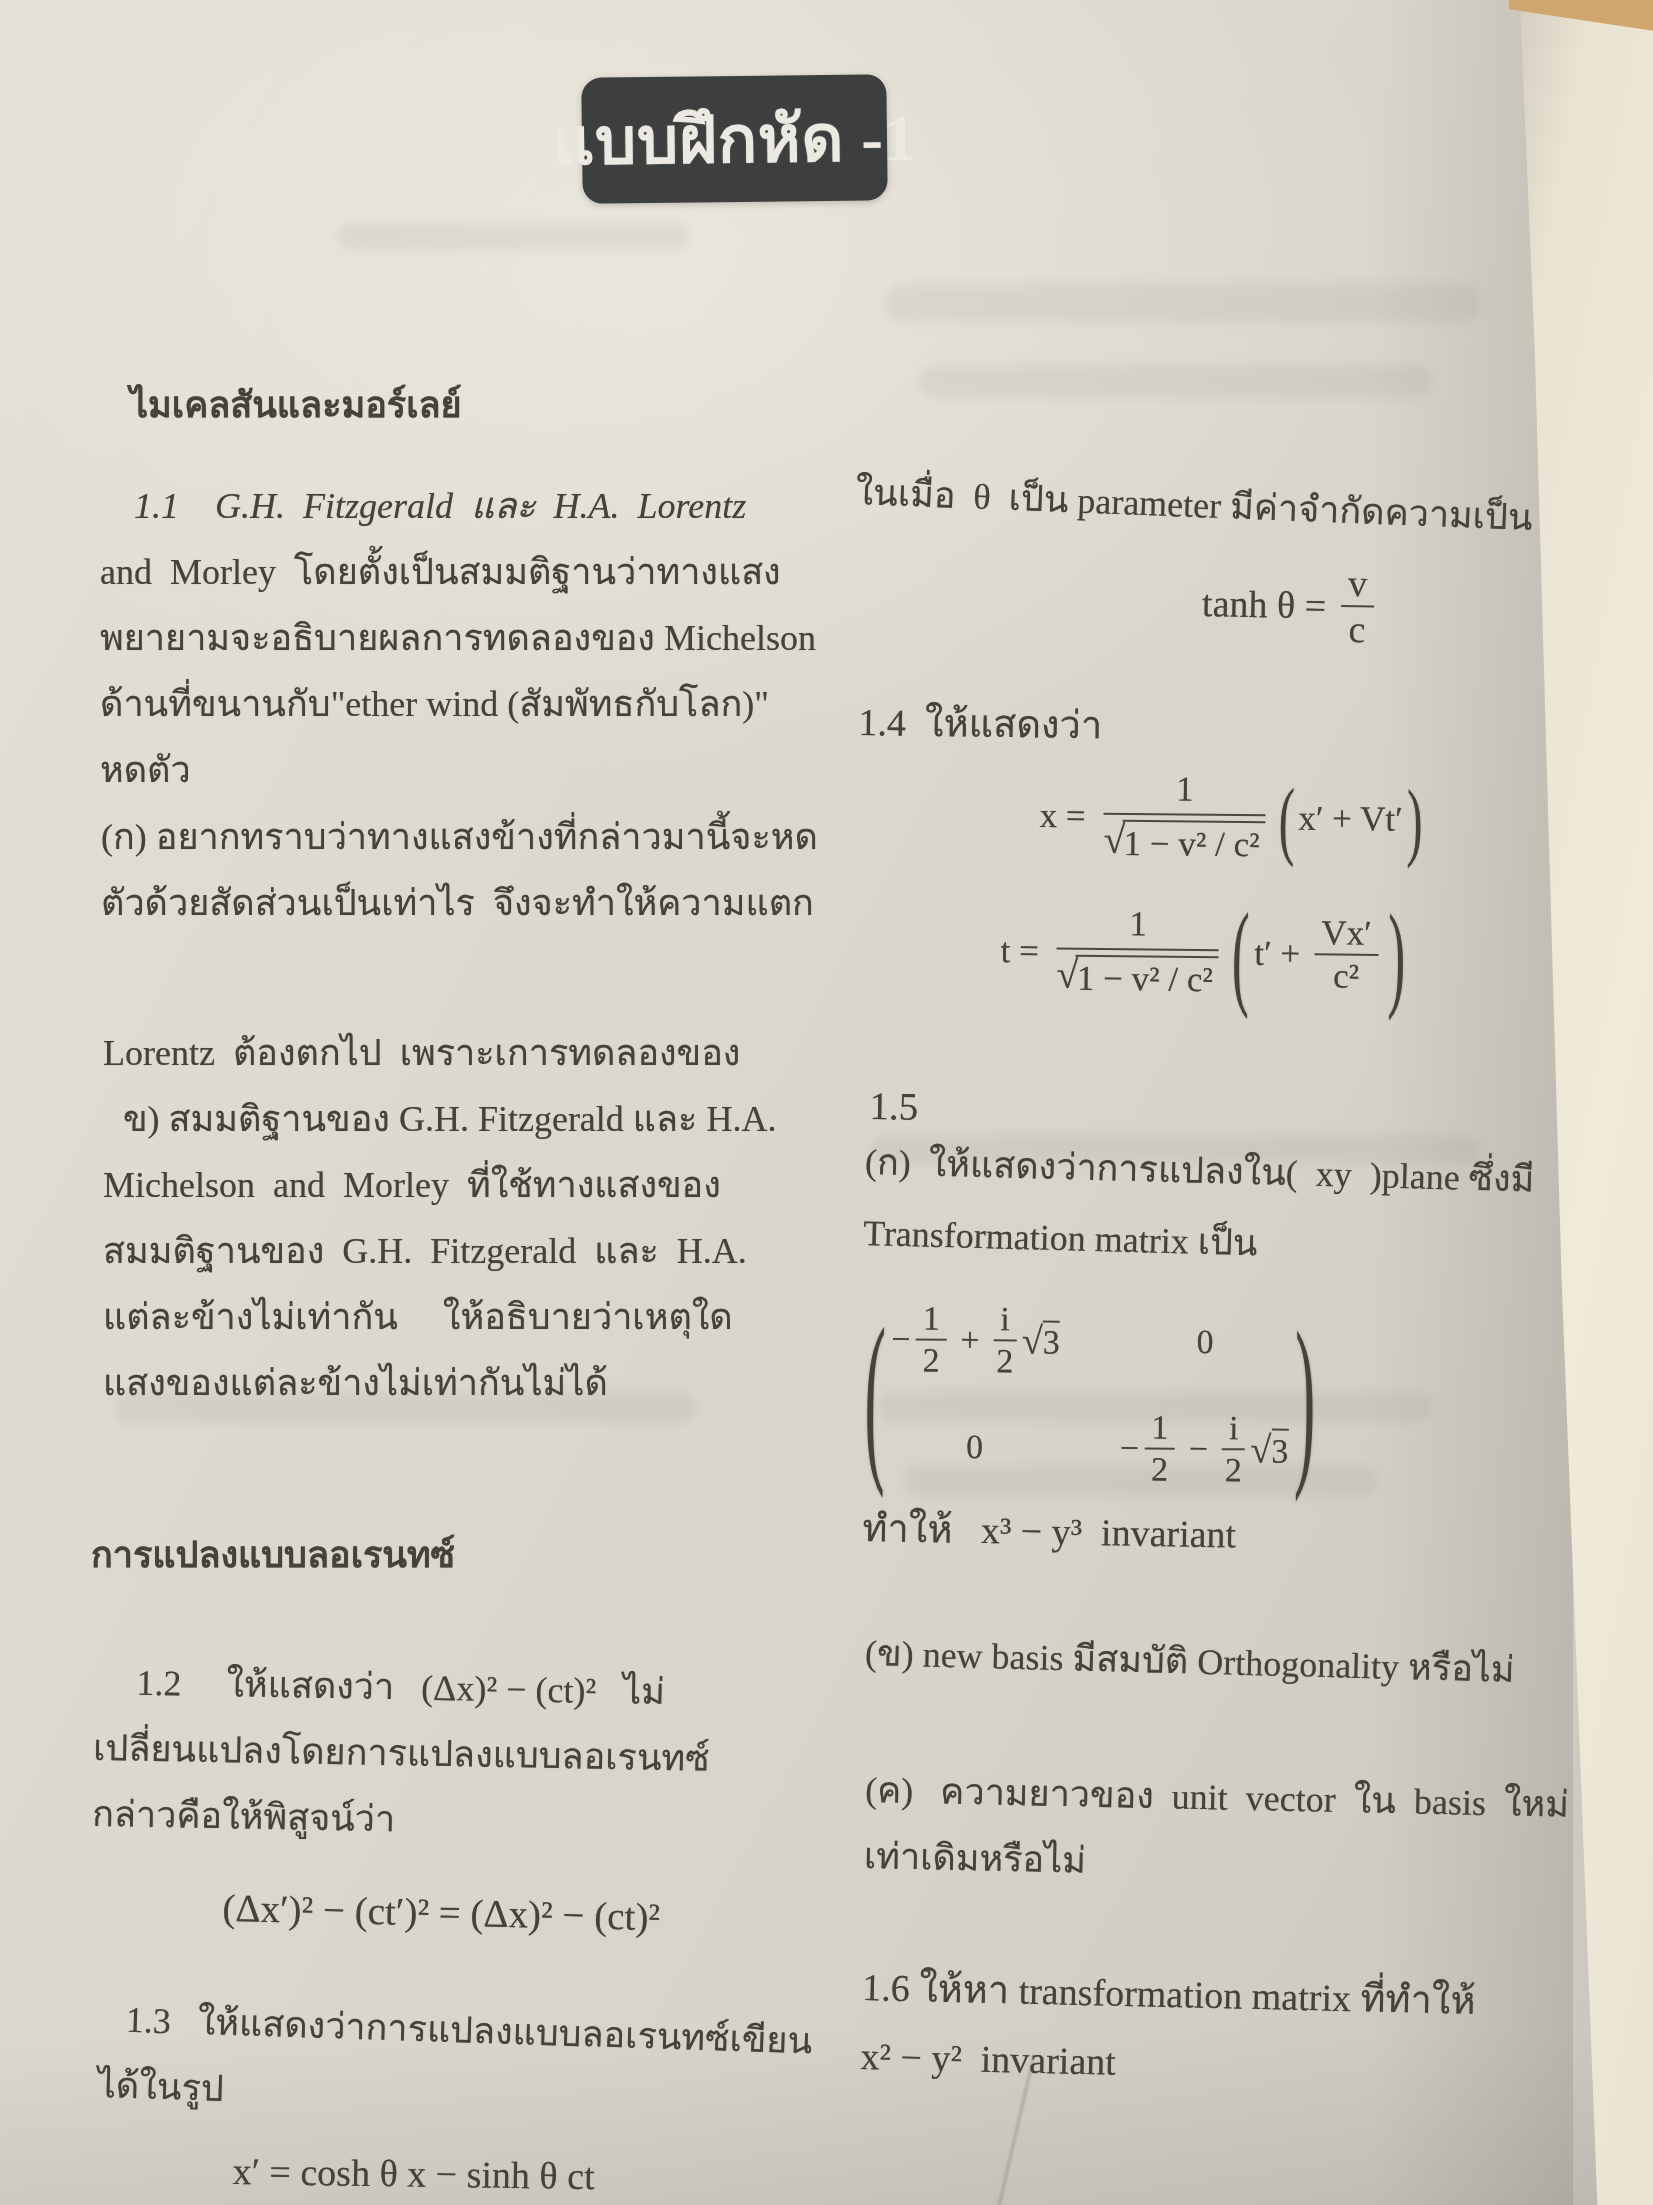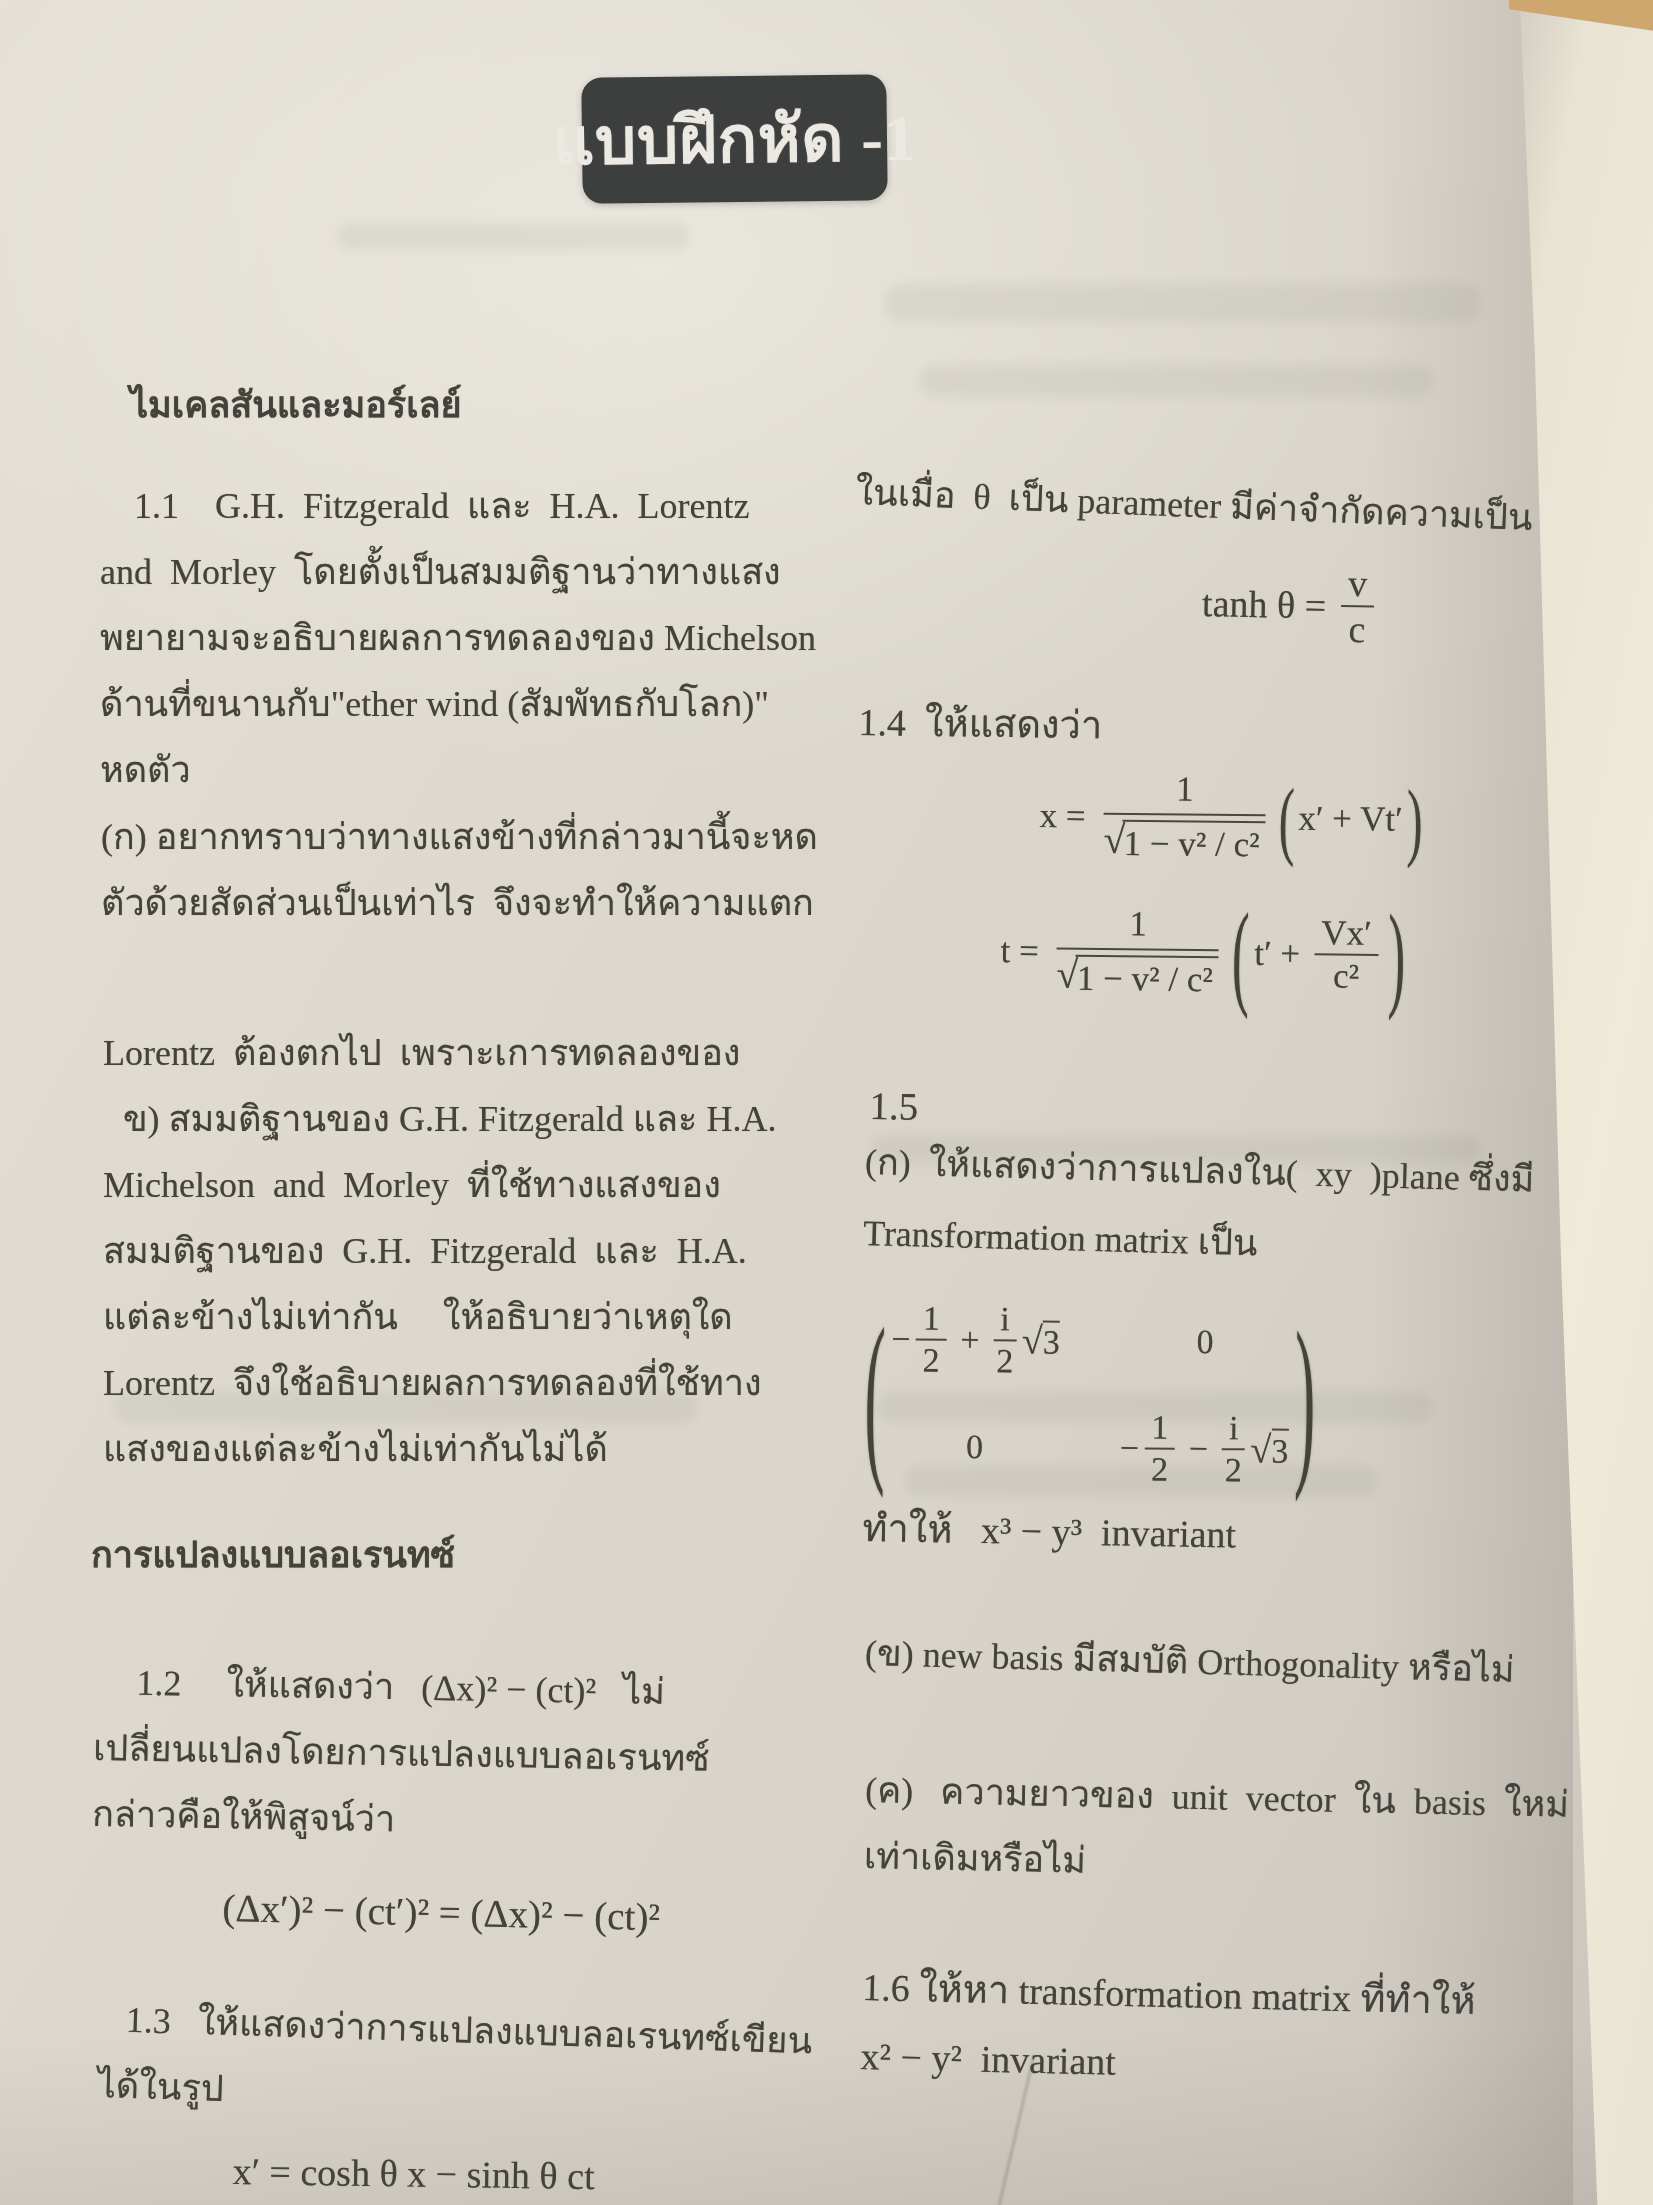--- a/index.html
+++ b/index.html
@@ -32,21 +32,21 @@
   .header-box{position:absolute;left:582px;top:76px;width:305px;height:126px;z-index:4;
     background:#3d3e3e;border-radius:20px;transform:rotate(-0.7deg);
     box-shadow:0 2px 6.8px rgba(60,55,48,0.25);
     display:flex;align-items:center;justify-content:center;}
   .header-title{font-size:65px;font-weight:bold;color:#ebe9e1;letter-spacing:0.7px;white-space:pre;
     text-shadow:0 0 1.4px rgba(235,233,225,0.4);}
   
   .block{position:absolute;z-index:4;transform-origin:left top;}
   .line{font-size:36px;line-height:66px;white-space:pre;}
   .heading{font-size:36px;font-weight:bold;white-space:pre;}
-  .ind50{padding-left:34px;}
+  .ind50{padding-left:34px;font-style:italic;}
   .ind62{padding-left:42px;}
   .ind38{padding-left:26px;}
   .ind30{padding-left:20px;}
   .formula{position:absolute;z-index:4;font-size:38px;white-space:pre;transform-origin:left top;
     display:flex;align-items:center;}
   
   .frac{display:inline-flex;flex-direction:column;align-items:center;vertical-align:middle;margin:0 5.4px;}
   .fnum{display:block;line-height:1.02;padding:0 6.8px 2.7px;border-bottom:2.7px solid #4a4742;}
   .fden{display:block;line-height:1.02;padding-top:2.7px;}
   .bigfrac{display:inline-flex;flex-direction:column;align-items:center;margin:0 9.5px;vertical-align:middle;}
@@ -102,21 +102,20 @@
     <div class="line">(ก) อยากทราบว่าทางแสงข้างที่กล่าวมานี้จะหด</div>
     <div class="line">ตัวด้วยสัดส่วนเป็นเท่าไร  จึงจะทำให้ความแตก</div>
   </div>
 
   <div class="block ink" style="left:103px;top:1020px;">
     <div class="line">Lorentz  ต้องตกไป  เพราะเการทดลองของ</div>
     <div class="line ind30">ข) สมมติฐานของ G.H. Fitzgerald และ H.A.</div>
     <div class="line">Michelson  and  Morley  ที่ใช้ทางแสงของ</div>
     <div class="line">สมมติฐานของ  G.H.  Fitzgerald  และ  H.A.</div>
     <div class="line">แต่ละข้างไม่เท่ากัน     ให้อธิบายว่าเหตุใด</div>
-    <div class="line">Lorentz  จึงใช้อธิบายผลการทดลองที่ใช้ทาง</div>
     <div class="line">แสงของแต่ละข้างไม่เท่ากันไม่ได้</div>
   </div>
 
   <div class="block heading ink" style="left:91px;top:1526px;">การแปลงแบบลอเรนทซ์</div>
 
   <div class="block ink" style="left:95px;top:1649px;transform:rotate(1deg);">
     <div class="line ind62">1.2     ให้แสดงว่า   (Δx)² − (ct)²   ไม่</div>
     <div class="line">เปลี่ยนแปลงโดยการแปลงแบบลอเรนทซ์</div>
     <div class="line">กล่าวคือให้พิสูจน์ว่า</div>
   </div>

